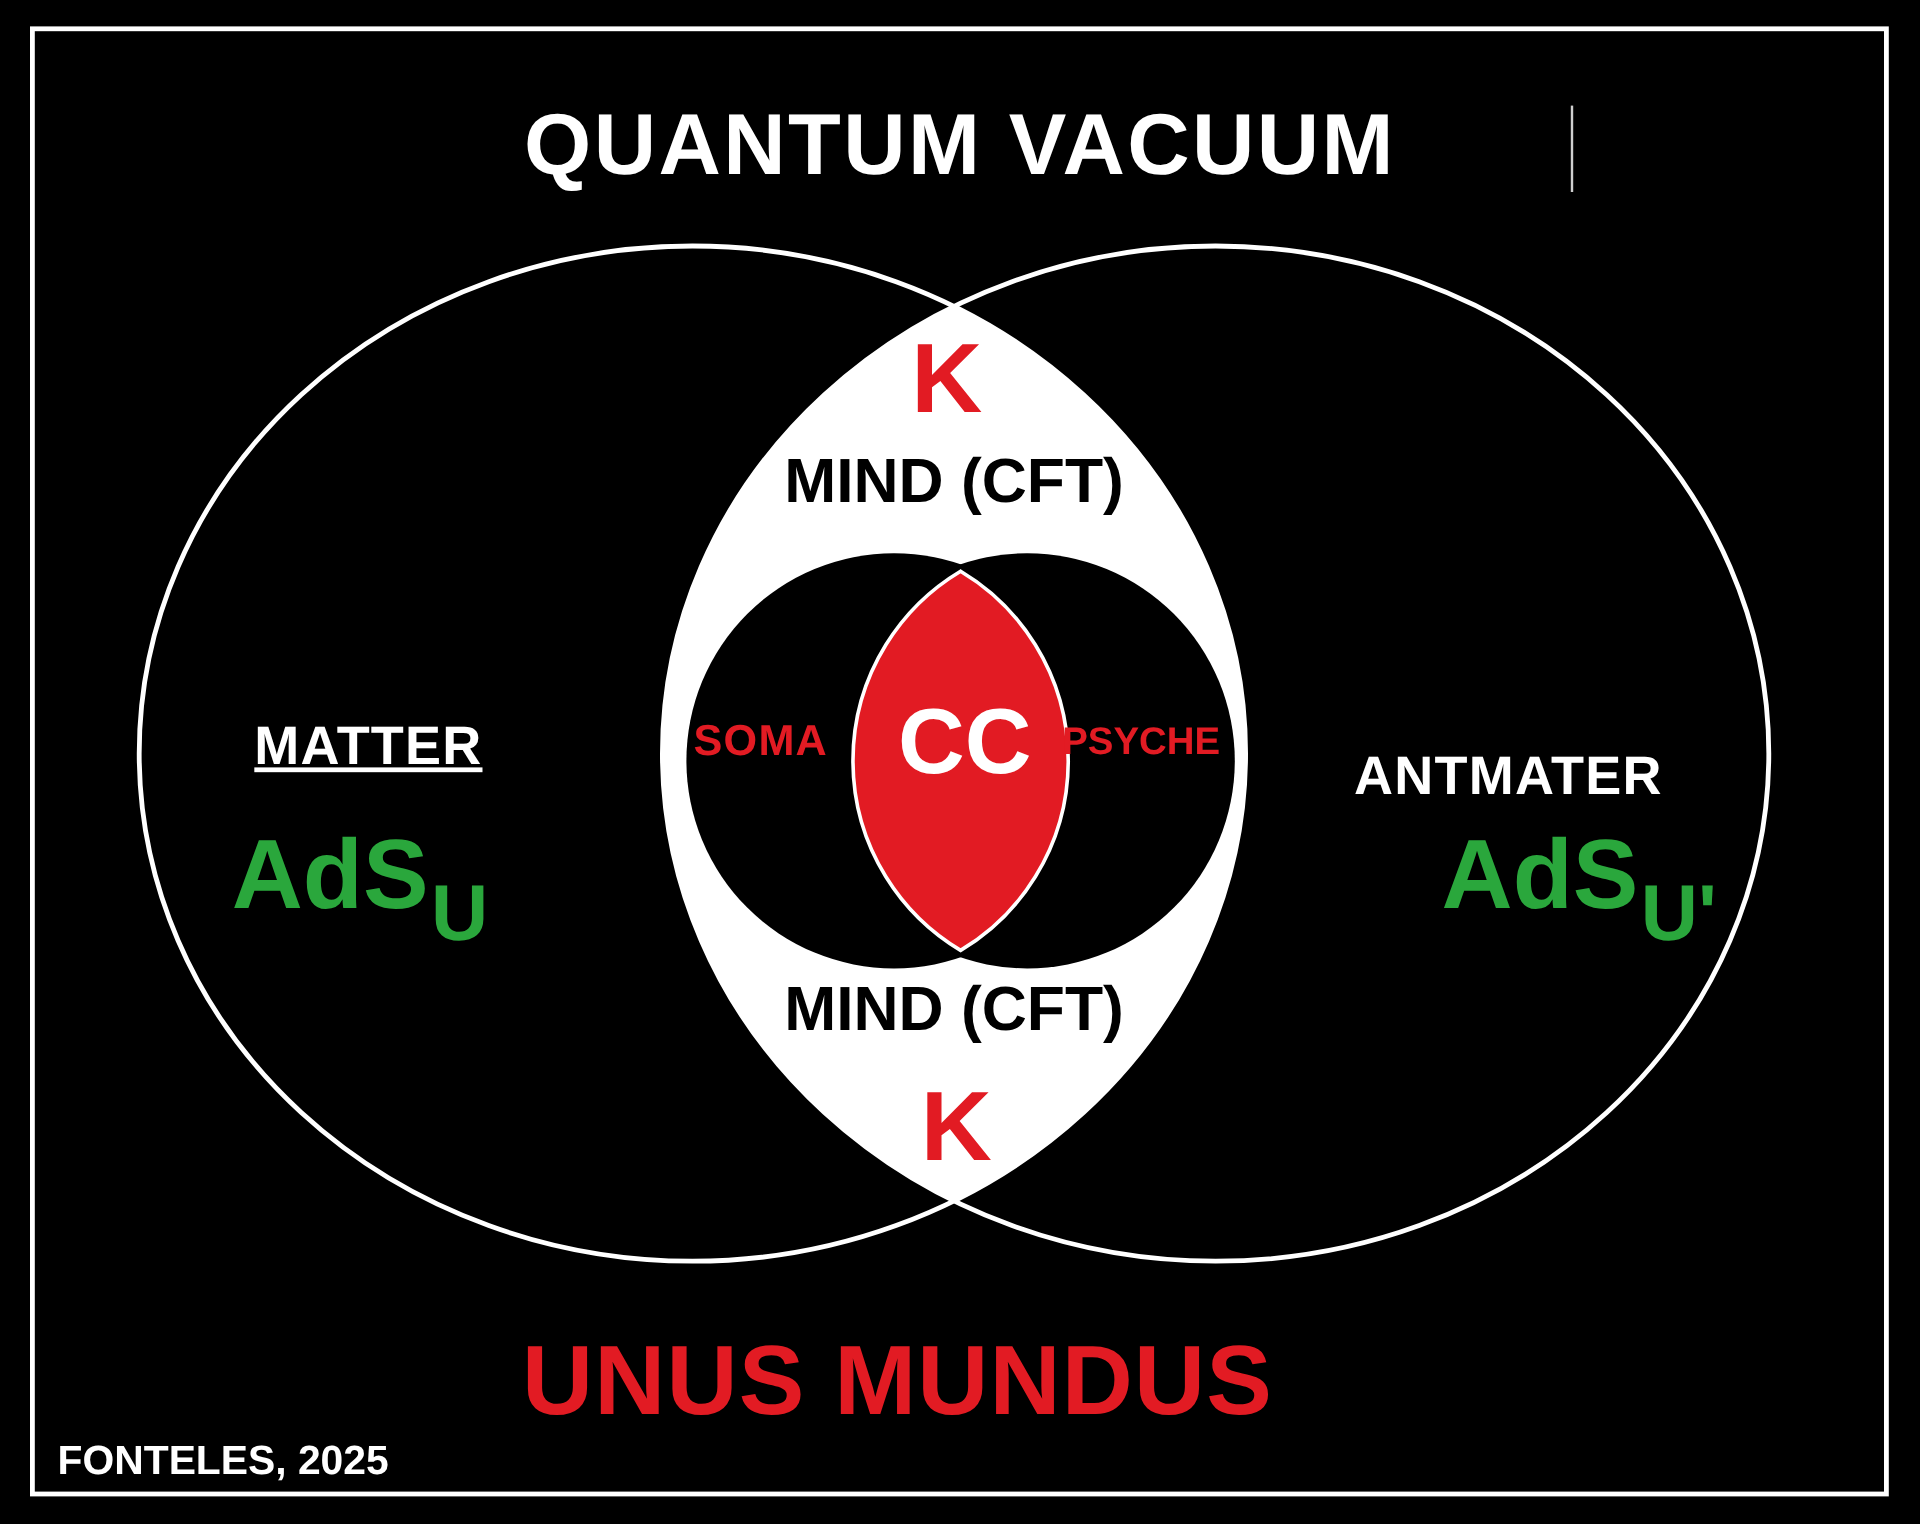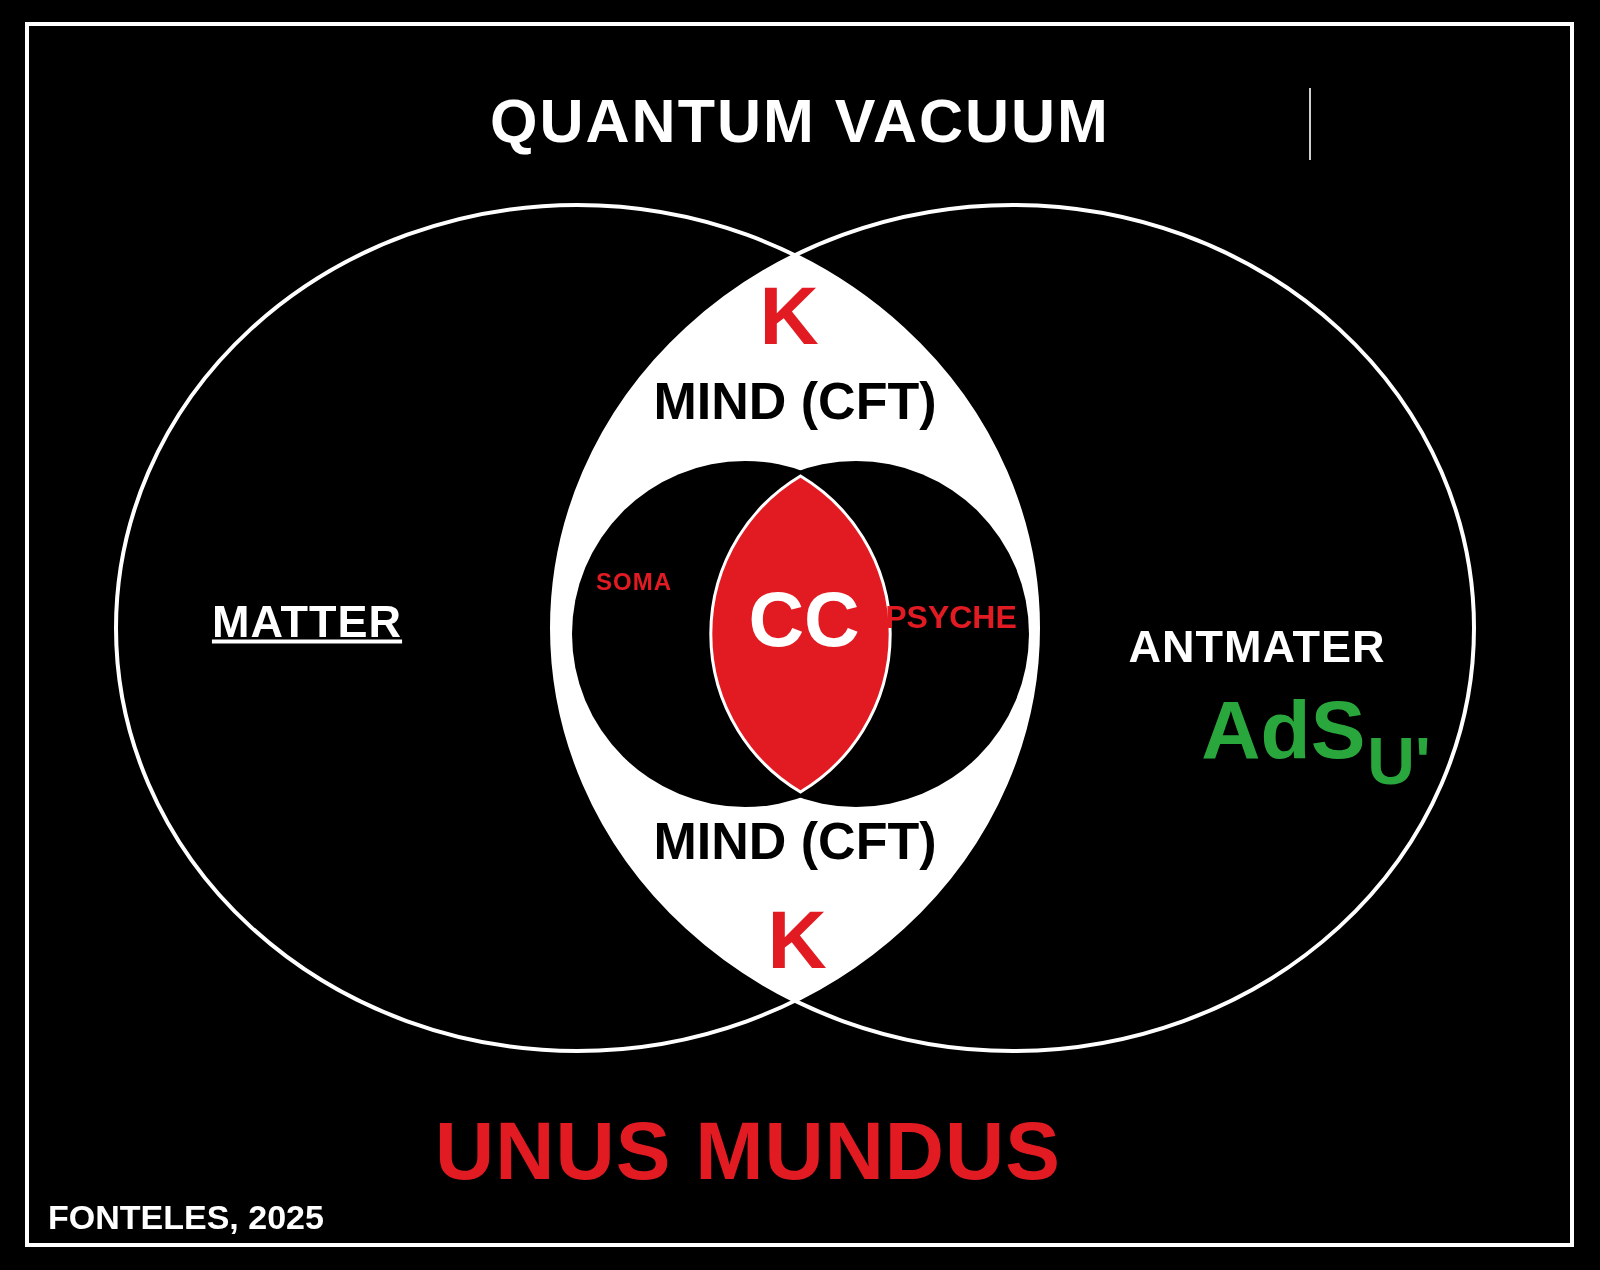--- a/index.html
+++ b/index.html
@@ -18,28 +18,28 @@
   .mind-lens{fill:var(--light,#fff);stroke:none;}
   .inner-circle{fill:var(--dark,#000);stroke:none;}
   .cc-lens{fill:var(--red,#e21b23);stroke:var(--light,#fff);stroke-width:3;}
 
   .label{
     position:absolute;
     transform:translate(-50%,-50%);
     white-space:nowrap;
     line-height:1;
   }
-  .title{left:800px;top:121px;font-size:61px;letter-spacing:2px;color:var(--light,#fff);}
+  .title{left:800px;top:121px;font-size:72px;letter-spacing:2px;color:var(--light,#fff);}
   .cursor-line{
     position:absolute;left:1309px;top:88px;width:2px;height:72px;
     background:var(--cursor,#cfcfcf);
   }
   .k-top{left:789px;top:316px;font-size:82px;color:var(--red,#e21b23);}
   .mind-top{left:795px;top:401px;font-size:52px;color:var(--dark,#000);}
-  .soma{left:634px;top:582px;font-size:24px;color:var(--red,#e21b23);letter-spacing:1px;}
+  .soma{left:634px;top:617px;font-size:36px;color:var(--red,#e21b23);letter-spacing:1px;}
   .cc{left:804px;top:619px;font-size:77px;color:var(--light,#fff);}
   .psyche{left:927px;top:617px;font-size:32px;color:var(--red,#e21b23);margin-left:24px;}
   .matter{left:307px;top:621px;font-size:45px;color:var(--light,#fff);letter-spacing:1px;text-decoration:underline;}
   .antmater{left:1257px;top:646px;font-size:45px;color:var(--light,#fff);letter-spacing:1px;}
   .ads{font-size:82px;color:var(--green,#2aa73c);}
   .ads-left{left:300px;top:730px;}
   .ads-right{left:1272px;top:730px;margin-left:44px;}
   .ads .sub{
     display:inline-block;
     font-size:66px;
@@ -76,20 +76,21 @@
     <path class="cc-lens" d="M 800.5 476 A 184 184 0 0 1 800.5 792 A 184 184 0 0 1 800.5 476 Z"></path>
   </svg>
 
   <div class="label title">QUANTUM VACUUM</div>
   <div class="cursor-line"></div>
 
   <div class="label k-top">K</div>
   <div class="label mind-top">MIND (CFT)</div>
 
   <div class="label matter">MATTER</div>
+  <div class="label ads ads-left"><span>AdS</span><span class="sub">U</span></div>
 
   <div class="label antmater">ANTMATER</div>
   <div class="label ads ads-right"><span>AdS</span><span class="sub">U'</span></div>
 
   <div class="label soma">SOMA</div>
   <div class="label cc">CC</div>
   <div class="label psyche">PSYCHE</div>
 
   <div class="label mind-bottom">MIND (CFT)</div>
   <div class="label k-bottom">K</div>

